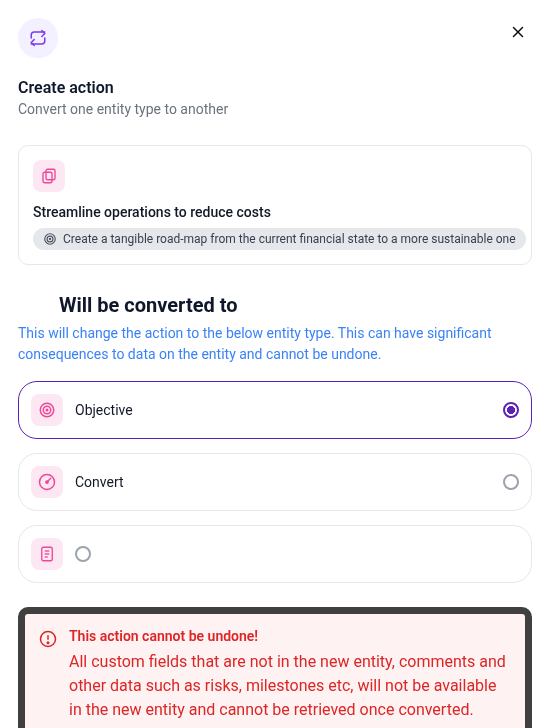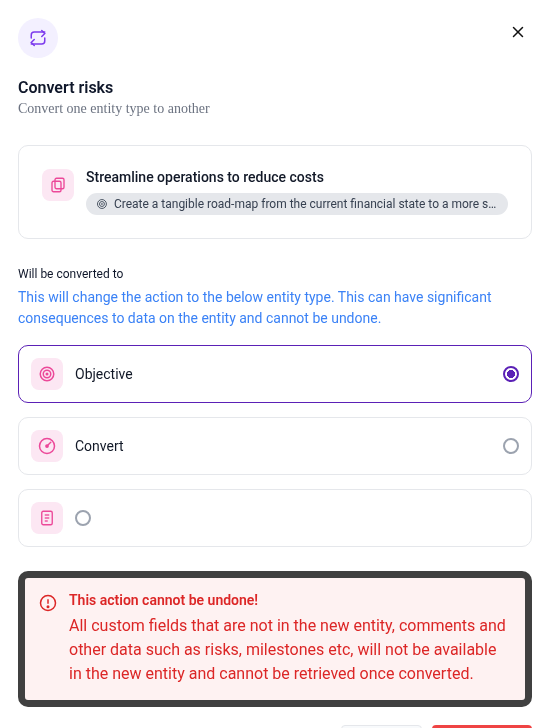--- a/index.html
+++ b/index.html
@@ -19,44 +19,44 @@
       background: #f3f0ff;
       display: flex; align-items: center; justify-content: center;
     }
     .close-btn {
       width: 28px; height: 28px;
       background: transparent; border: none; cursor: pointer;
       display: flex; align-items: center; justify-content: center;
       color: #111;
     }
     .title { font-size: 16px; font-weight: 600; color: #0f172a; margin-bottom: 4px;}
-    .subtitle { font-size: 14px; color: #6b7280; margin-bottom: 28px; font-family: Liberation Serif, serif;}
+    .subtitle { font-size: 14px; color: #6b7280; margin-bottom: 28px;}
     .entity-card {
-      border: 1px solid #e5e7eb; border-radius: 10px; padding: 23px;
-      display: flex; align-items: flex-start; gap: 12px; margin-bottom: 28px;
+      border: 1px solid #e5e7eb; border-radius: 10px; padding: 14px;
+      display: flex; align-items: flex-start; gap: 12px; margin-bottom: 28px; flex-direction: column;
     }
     .entity-icon {
       width: 32px; height: 32px; border-radius: 8px;
       background: #fce7f3; flex-shrink:0;
       display: flex; align-items: center; justify-content: center;
     }
     .entity-body { flex:1; min-width:0; }
     .entity-title { font-size: 14px; font-weight: 500; color: #111827; margin-bottom: 8px;}
     .chip {
       display: inline-flex; align-items: center; gap: 6px;
       background: #e5e7eb; color: #374151;
       font-size: 12px; padding: 4px 10px; border-radius: 9999px;
       max-width: 100%;
     }
     .chip-text { white-space: nowrap; overflow: hidden; text-overflow: ellipsis; }
-    .section-title { font-size: 12px; font-weight: 400; color: #0f172a; margin-bottom: 6px;}
+    .section-title { font-size: 20px; font-weight: 700; color: #0f172a; margin-bottom: 6px; margin-left: 41px;}
     .section-desc { font-size: 14px; color: #3b82f6; line-height:1.5; margin-bottom: 16px;}
     .option {
       display: flex; align-items: center; gap: 12px;
-      border: 1px solid #e5e7eb; border-radius: 10px; padding: 12px;
+      border: 1px solid #e5e7eb; border-radius: 19px; padding: 12px;
       margin-bottom: 14px; cursor: pointer;
     }
     .option.selected { border: 1.5px solid #5b21b6; }
     .opt-icon {
       width: 32px; height: 32px; border-radius: 8px; background: #fce7f3;
       display: flex; align-items: center; justify-content: center; flex-shrink:0;
     }
     .opt-label { font-size: 14px; color: #111827; flex:1;}
     .radio {
       width: 16px; height: 16px; border-radius: 50%; border: 2px solid #9ca3af; flex-shrink:0;
@@ -87,21 +87,21 @@
     </svg>
   </div>
   <button class="close-btn">
     <svg width="18" height="18" viewBox="0 0 24 24" fill="none" stroke="currentColor" stroke-width="2" stroke-linecap="round">
         <line x1="18" y1="6" x2="6" y2="18"></line>
         <line x1="6" y1="6" x2="18" y2="18"></line>
       </svg>
   </button>
 </div>
 
-<div class="title">Convert risks</div>
+<div class="title">Create action</div>
 <div class="subtitle">Convert one entity type to another</div>
 
 <div class="entity-card">
   <div class="entity-icon">
     <svg width="18" height="18" viewBox="0 0 24 24" fill="none" stroke="#ec4899" stroke-width="1.8">
         <rect x="8" y="3" width="12" height="14" rx="2"></rect>
         <rect x="4" y="7" width="12" height="14" rx="2"></rect>
       </svg>
   </div>
   <div class="entity-body">

